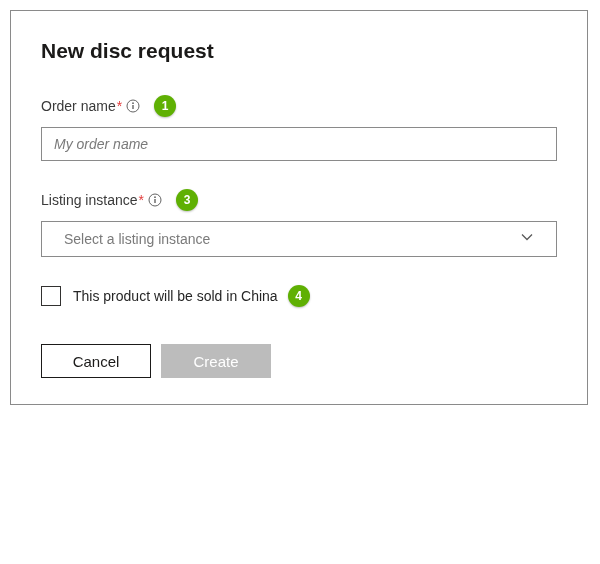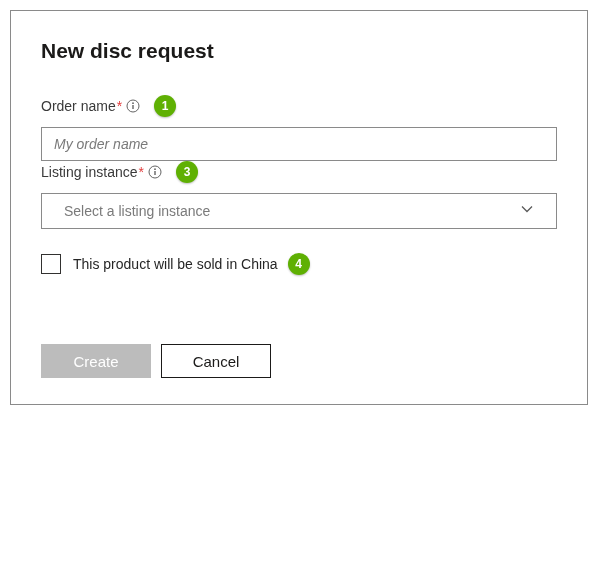--- a/index.html
+++ b/index.html
@@ -16,21 +16,21 @@
       height: 395px;
       padding: 28px 30px 22px 30px;
       position: relative;
     }
     .title {
       font-size: 21px;
       font-weight: 700;
       color: #1b1a19;
       margin-bottom: 32px;
     }
-    .field-group { }
+    .field-group { margin-bottom: 28px; }
     .field-label-row {
       display: flex;
       align-items: center;
       margin-bottom: 10px;
     }
     .label {
       font-size: 14px;
       color: #3a3a3a;
     }
     .req { color: #e23c3c; font-size: 14px; margin-left: 1px; }
@@ -167,17 +167,17 @@
     </div>
   </div>
 
   <div class="checkbox-row">
     <div class="checkbox"></div>
     <span class="checkbox-label">This product will be sold in China</span>
     <span class="annot" style="margin-left:10px;">4</span>
   </div>
 
   <div class="button-row">
+    <button class="btn btn-secondary">Cancel</button>
     <button class="btn btn-primary">Create</button>
-    <button class="btn btn-secondary">Cancel</button>
   </div>
 
 </div>
 
 </body></html>

